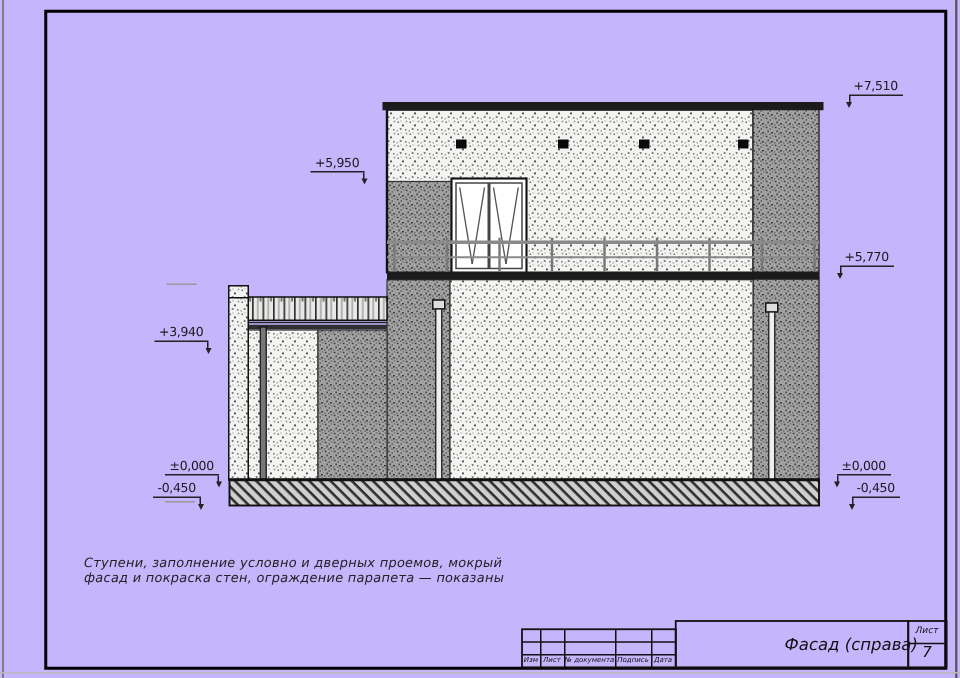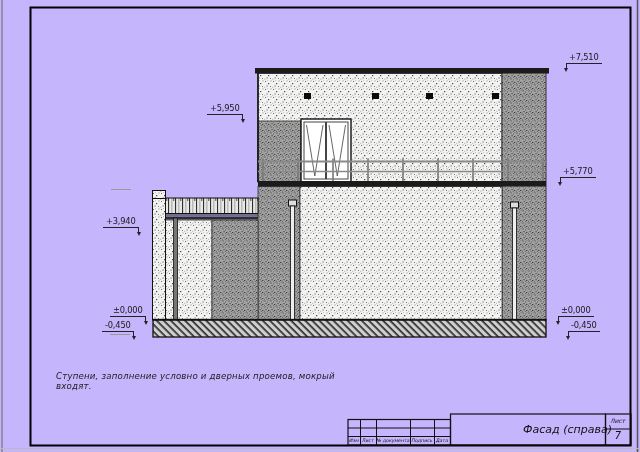--- a/index.html
+++ b/index.html
@@ -183,21 +183,21 @@
   <div class="emark arrL" style="left:560px; top:166px;">+5,770</div>
   <div class="emark arrR" style="left:110px; top:305px;">±0,000</div>
   <div class="emark arrL" style="left:558px; top:305px;">±0,000</div>
   <div class="emark arrR" style="left:102px; top:320px;">-0,450</div>
   <div class="emark arrL" style="left:568px; top:320px;">-0,450</div>
   <div class="sub-line" style="left:111px; top:189px;"></div>
   <div class="sub-line" style="left:110px; top:334px;"></div>
 
   <div class="note">
     <div>Ступени, заполнение условно и дверных проемов, мокрый</div>
-    <div>входят.</div>
+    <div>фасад и покраска стен, ограждение парапета — показаны</div>
   </div>
 
   <div class="tb-text tb-col" style="left:348px; top:437px; width:12px;">Изм</div>
   <div class="tb-text tb-col" style="left:360px; top:437px; width:16px;">Лист</div>
   <div class="tb-text tb-col" style="left:376px; top:437px; width:34px;">№ документа</div>
   <div class="tb-text tb-col" style="left:410px; top:437px; width:24px;">Подпись</div>
   <div class="tb-text tb-col" style="left:434px; top:437px; width:16px;">Дата</div>
   <div class="tb-text tb-title" style="left:450px; top:414px; width:155px;">Фасад (справа)</div>
   <div class="tb-text tb-sheet-label" style="left:605px; top:415px; width:26px;">Лист</div>
   <div class="tb-text tb-sheet-num" style="left:605px; top:428px; width:26px;">7</div>

